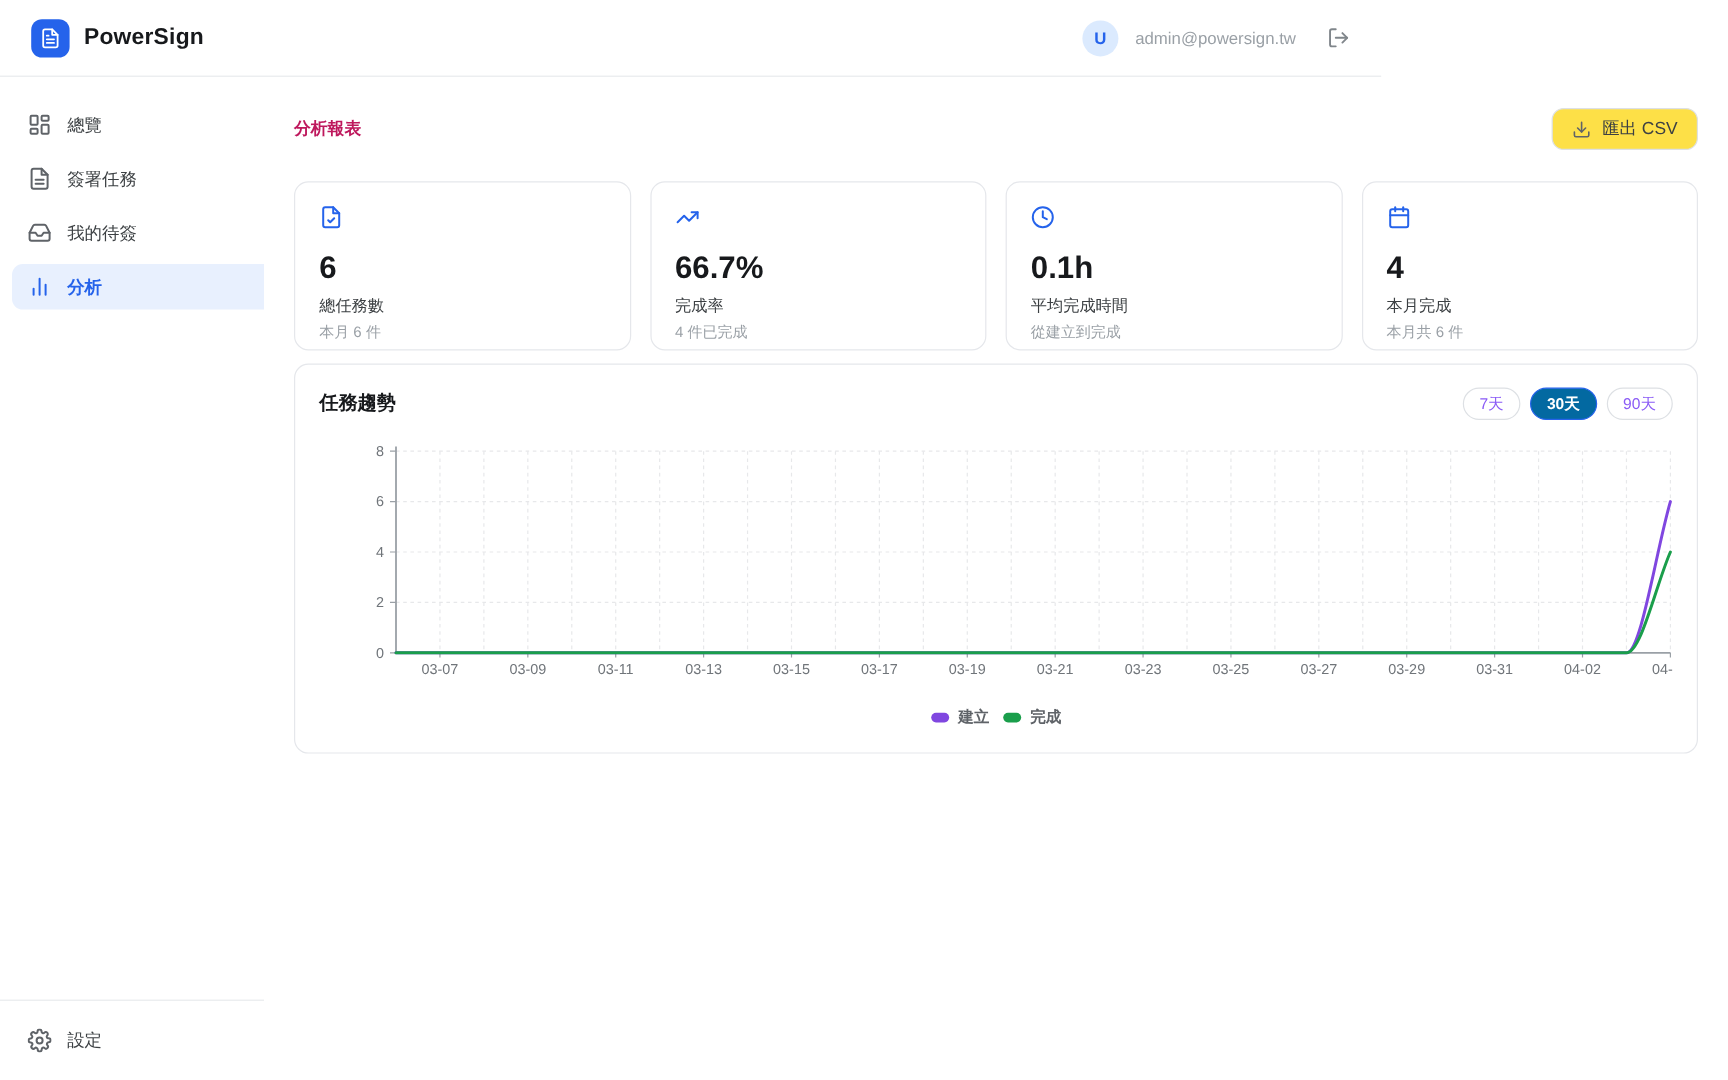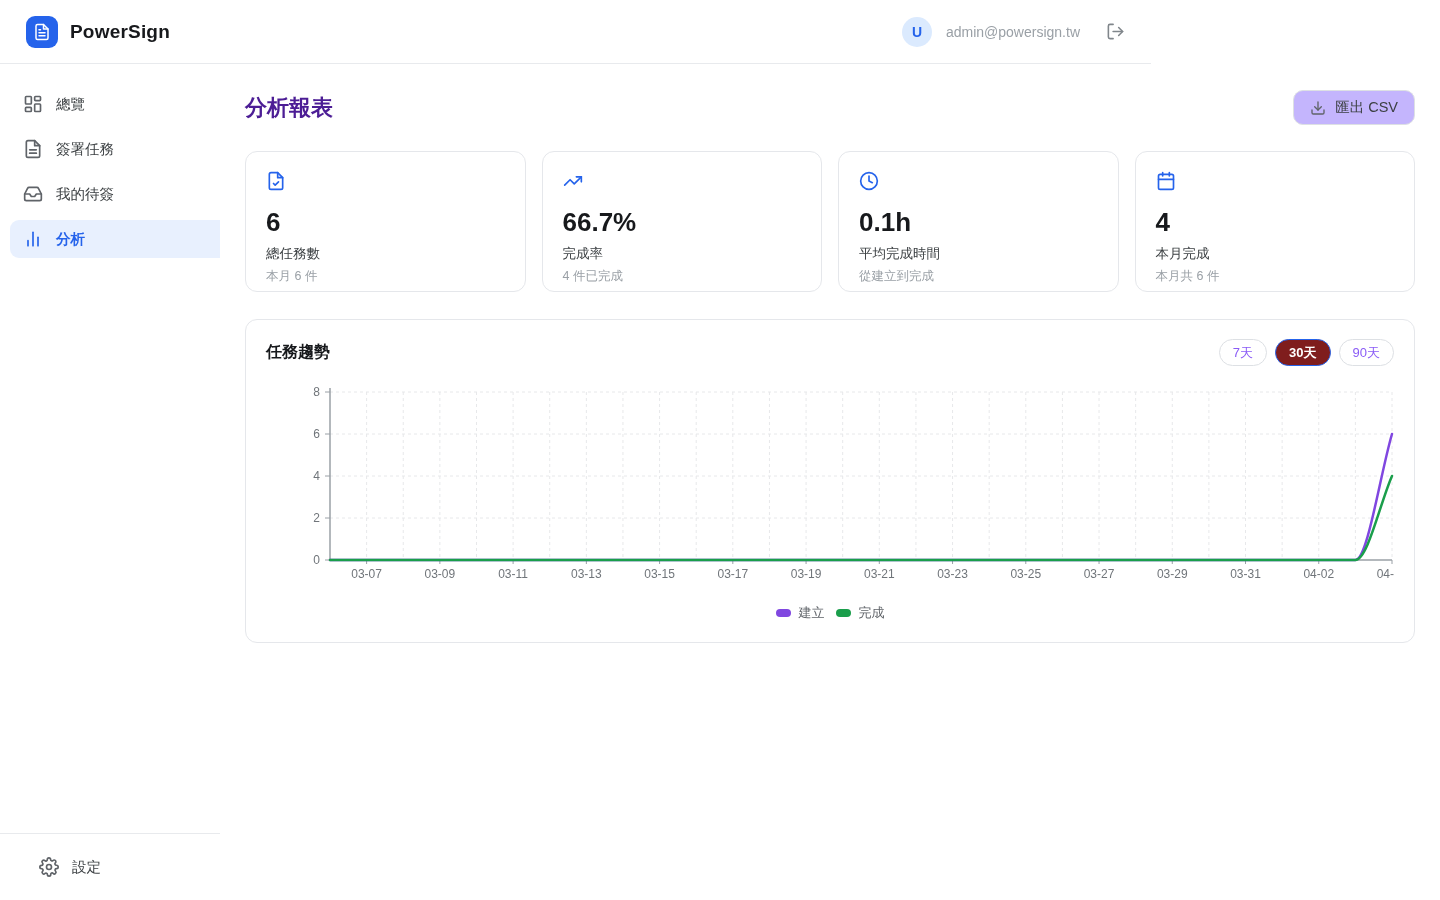--- a/index.html
+++ b/index.html
@@ -25,52 +25,52 @@
   
   .sidebar { position:fixed; top:64px; left:0; width:243px; height:836px; background:#fff;
     border-right:1px solid #e8eaed; display:flex; flex-direction:column; }
   .nav { padding:21px 10px 0 10px; display:flex; flex-direction:column; gap:7px; }
   .nav-item { display:flex; align-items:center; gap:13px; padding:9px 13px; border-radius:9px;
     font-size:14.5px; color:#3c4043; cursor:pointer; }
   .nav-item .icon { display:flex; }
   .nav-item svg { width:20px; height:20px; stroke:#5f6368; }
   .nav-item.active { background:#e8f0fe; color:#2563eb; font-weight:600; }
   .nav-item.active svg { stroke:#2563eb; }
-  .sidebar-footer { margin-top:auto; border-top:1px solid #e8eaed; padding:14px 26px; }
+  .sidebar-footer { margin-top:auto; border-top:1px solid #e8eaed; padding:14px 10px; }
 
   
   .main { position:fixed; top:64px; left:220px; width:1220px; height:836px; background:#fff;
     padding:26px 25px 0 25px; }
   .page-head { display:flex; align-items:center; justify-content:space-between; }
-  .page-title { font-size:22px; font-weight:700; color:#4c1d95; }
+  .page-title { font-size:14px; font-weight:700; color:#be185d; }
   .export-btn { display:flex; align-items:center; gap:9px; height:35px; padding:0 16px;
-    background:#c4b5fd; border:1px solid #dde0e4; border-radius:10px; font-size:14.5px; color:#3c4043;
+    background:#fde047; border:1px solid #dde0e4; border-radius:10px; font-size:14.5px; color:#3c4043;
     cursor:pointer; font-family:inherit; }
   .export-btn svg { width:16px; height:16px; stroke:#5f6368; }
 
   
   .stats-row { display:flex; gap:16px; margin-top:26px; }
   .stat-card { flex:1; background:#fff; border:1px solid #e5e7eb; border-radius:12px;
     padding:19px 20px; height:141px; }
   .stat-card .icon svg { width:20px; height:20px; stroke:#2563eb; }
   .stat-value { font-size:26px; font-weight:700; color:#17191c; margin-top:12px; }
   .stat-label { font-size:13.5px; color:#3c4043; margin-top:7px; }
   .stat-sub { font-size:12.5px; color:#9aa0a6; margin-top:5px; }
 
   
-  .chart-card { margin-top:27px; background:#fff; border:1px solid #e5e7eb; border-radius:12px;
+  .chart-card { margin-top:11px; background:#fff; border:1px solid #e5e7eb; border-radius:12px;
     padding:19px 20px 16px 20px; }
   .chart-head { display:flex; align-items:center; justify-content:space-between; }
   .chart-title { font-size:16px; font-weight:700; color:#17191c; }
   .range-group { display:flex; gap:8px; }
   .range-btn { height:27px; padding:0 13px; border-radius:999px; border:1px solid #dde0e4;
     background:#fff; font-size:13px; color:#8b5cf6; cursor:pointer; font-family:inherit; }
-  .range-btn.active { background:#7f1d1d; border-color:#2563eb; color:#fff; font-weight:600; }
+  .range-btn.active { background:#0369a1; border-color:#2563eb; color:#fff; font-weight:600; }
   .chart-area { margin-top:18px; }
-  .legend { display:flex; justify-content:center; gap:11px; margin-top:10px; padding-bottom:4px; }
+  .legend { display:flex; justify-content:center; gap:11px; margin-top:10px; padding-bottom:4px;font-weight:bold; }
   .legend-item { display:flex; align-items:center; gap:8px; font-size:13px; color:#5f6368; }
   .legend-swatch { width:15px; height:8px; border-radius:4px; display:inline-block; }
 </style>
 </head>
 <body>
 
 <header class="header">
   <div class="brand">
     <div class="logo-mark">
       <svg viewBox="0 0 24 24" fill="none" stroke-width="2" stroke-linecap="round" stroke-linejoin="round">

